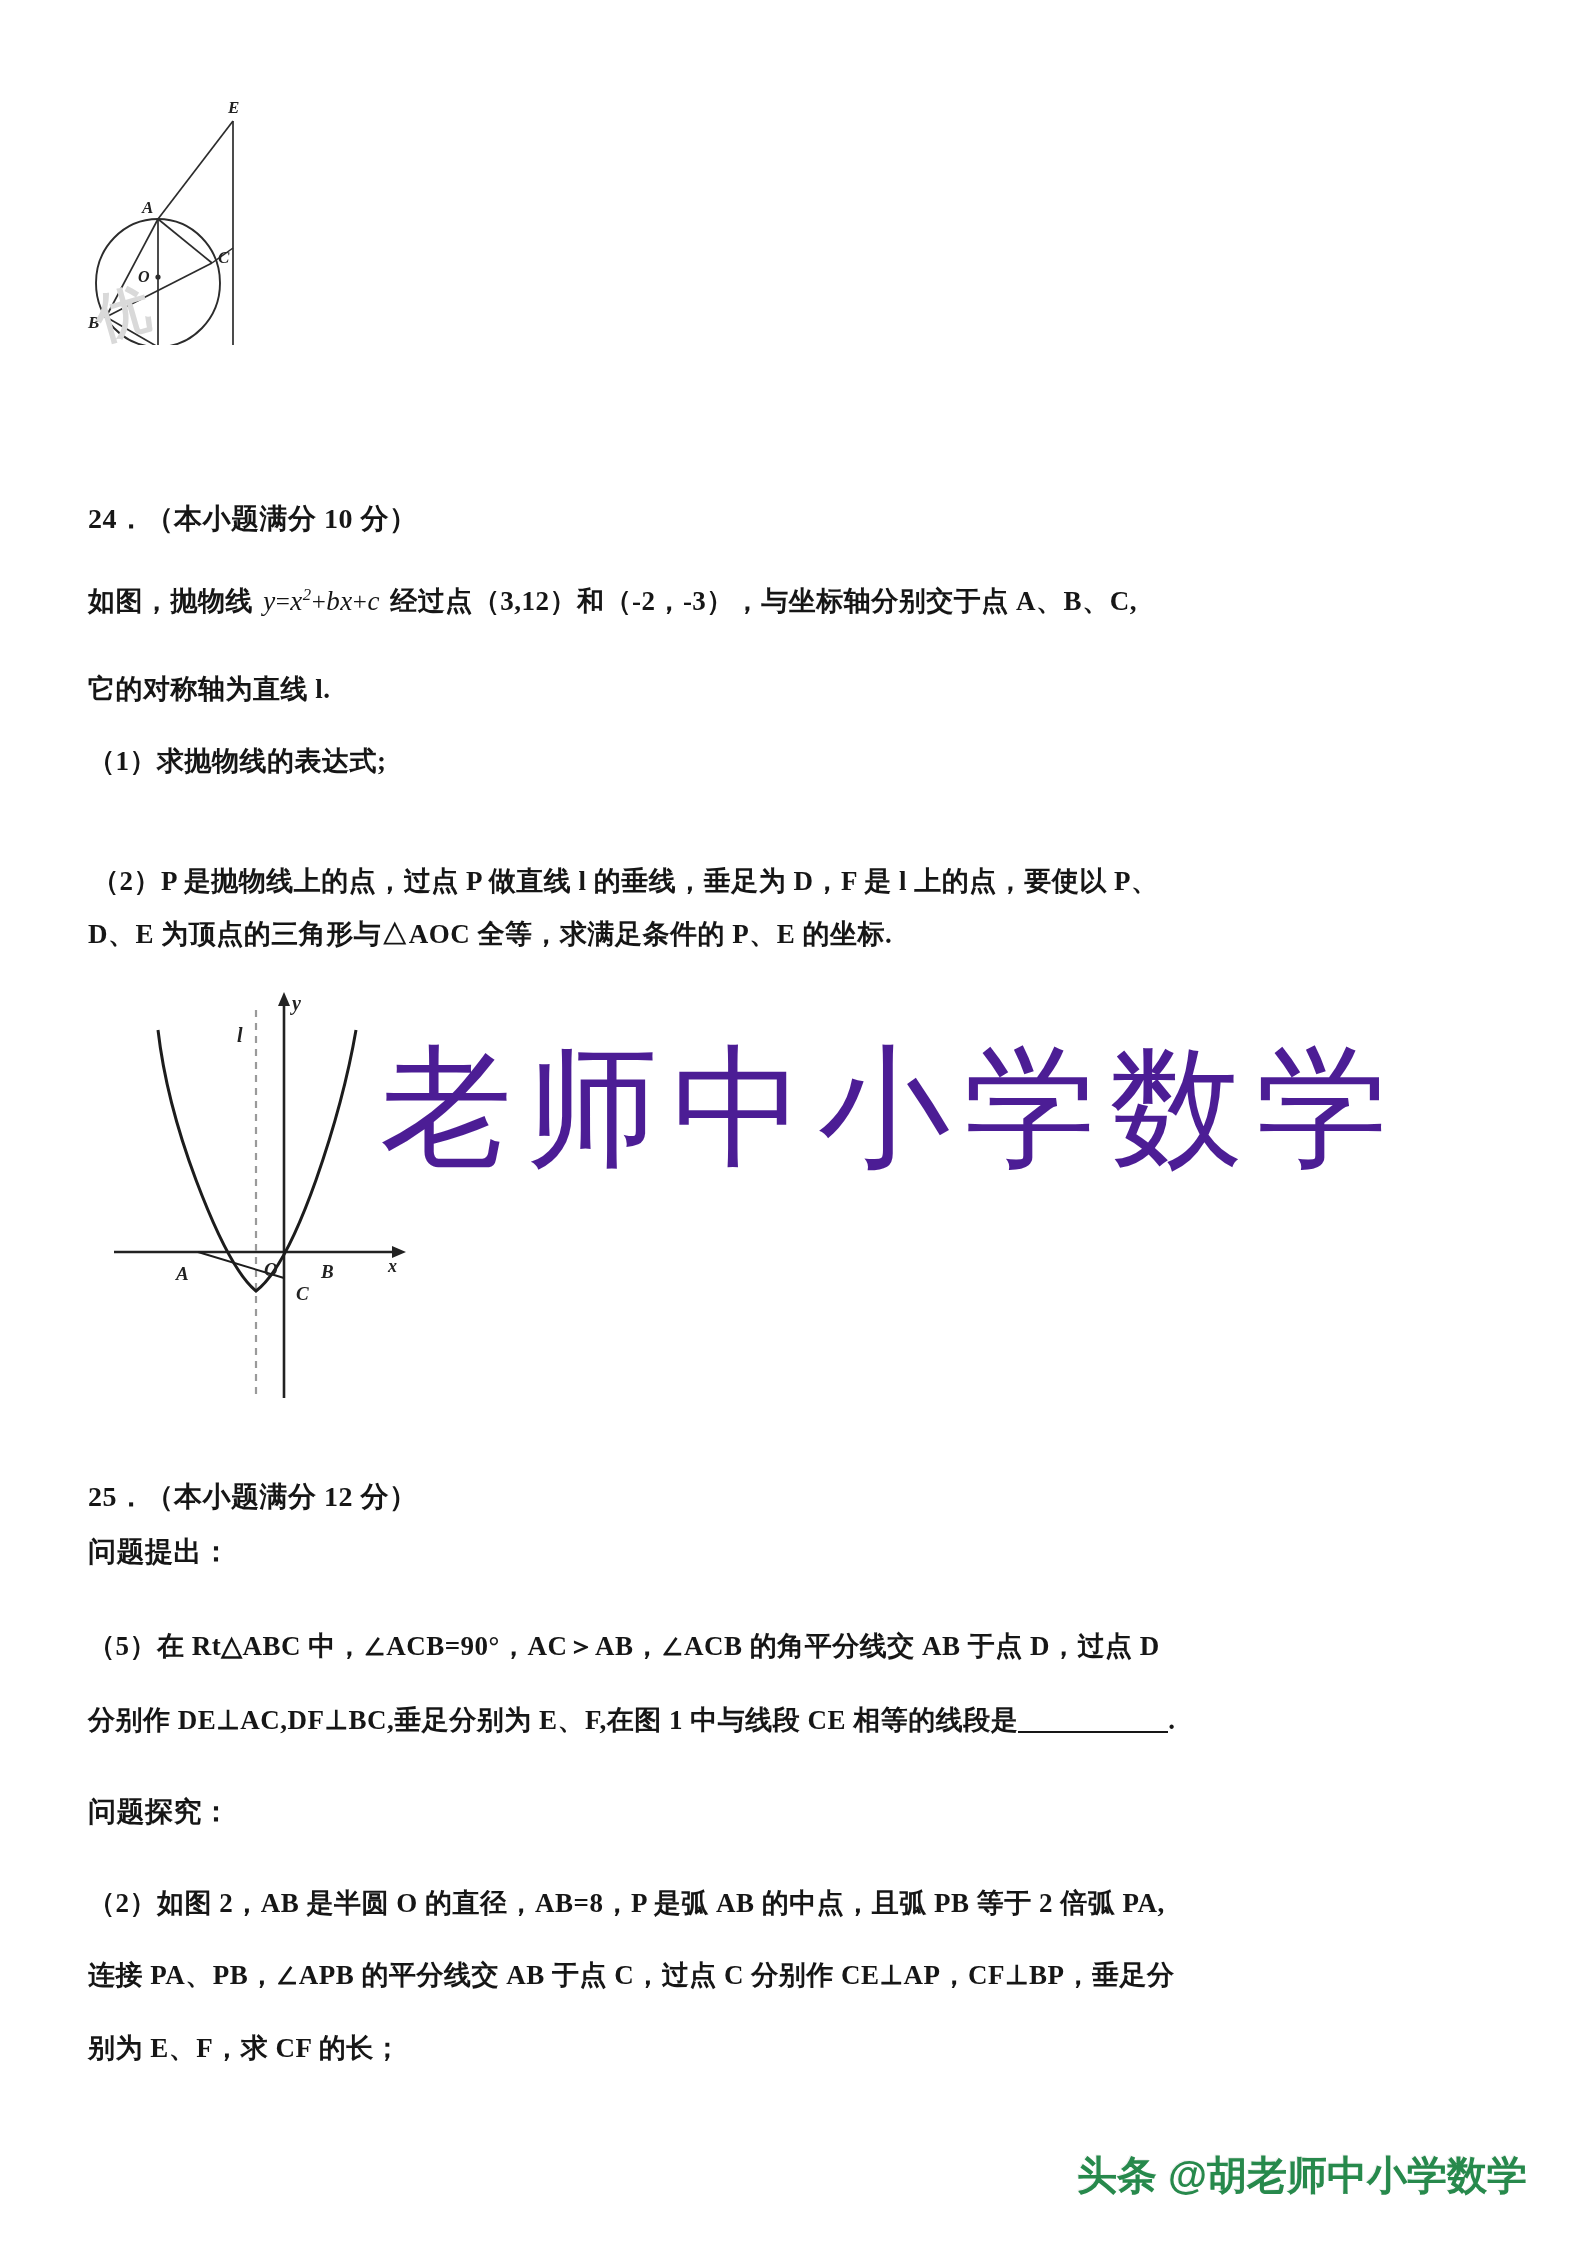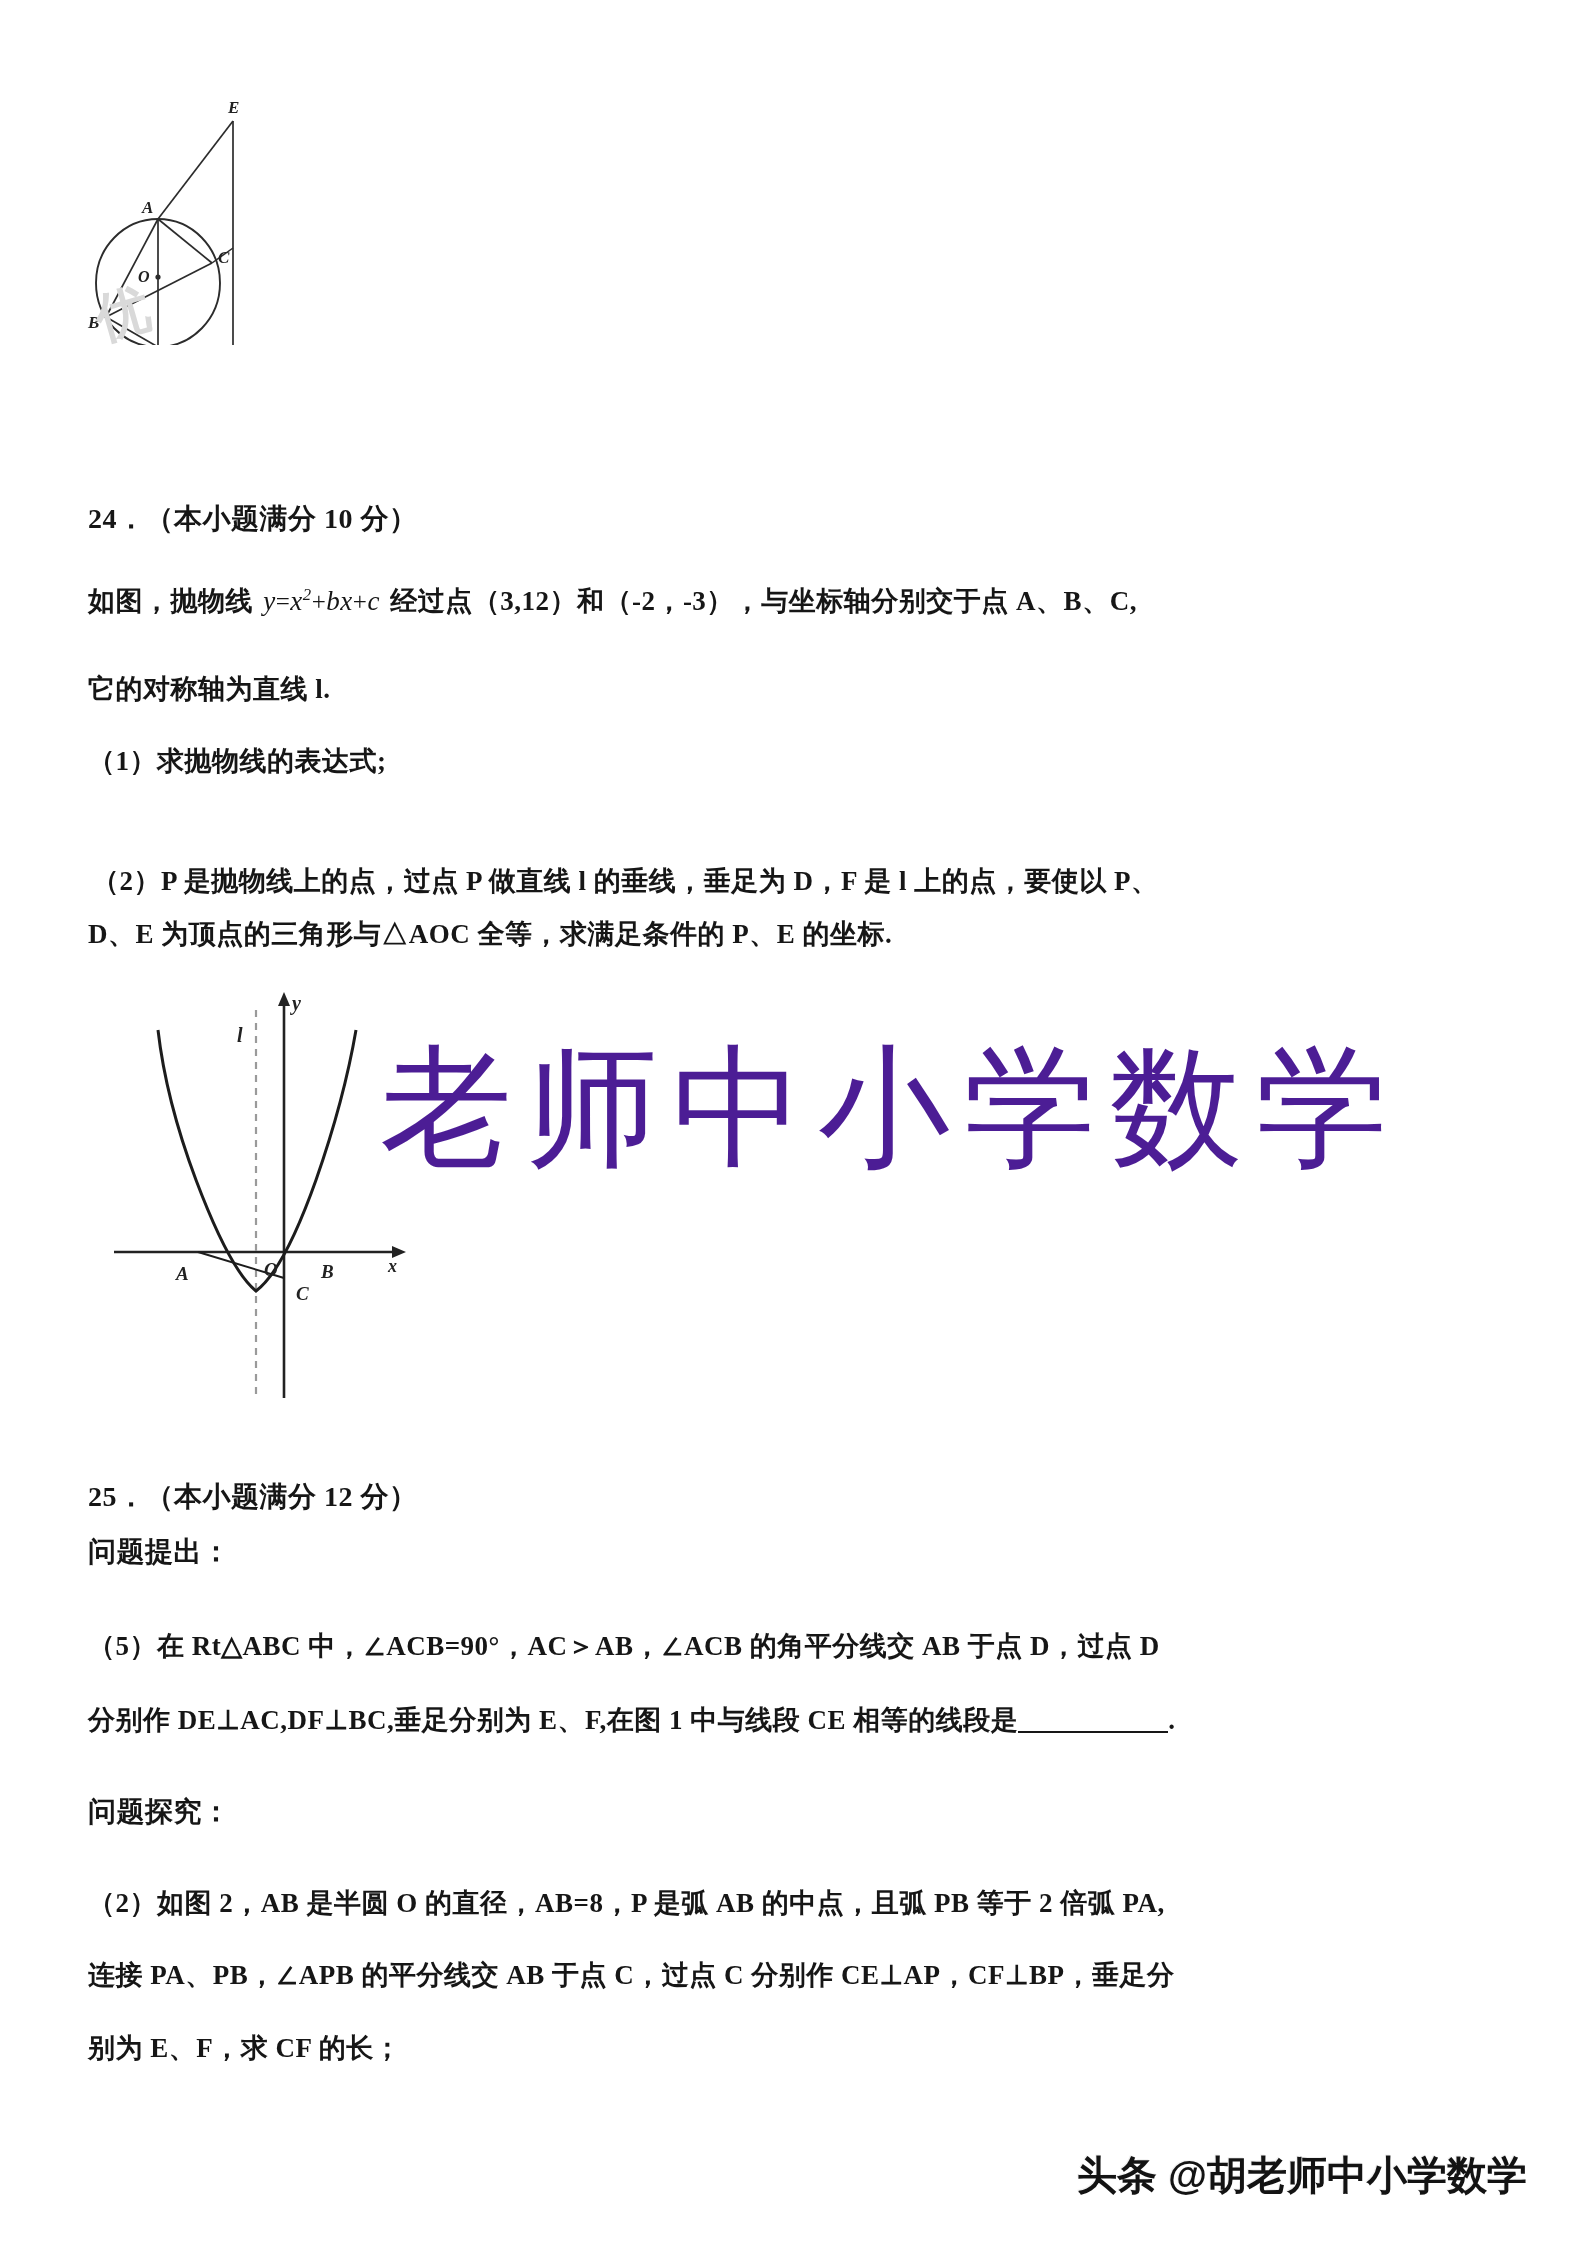--- a/index.html
+++ b/index.html
@@ -94,21 +94,21 @@
     white-space: nowrap;
     user-select: none;
   }
   .footer-wm {
     position: absolute;
     right: 60px;
     bottom: 42px;
     font-family: "Liberation Sans", sans-serif;
     font-size: 40px;
     font-weight: 700;
-    color: #000000;
+    color: #15803d;
     white-space: nowrap;
     text-shadow: 2px 2px 0 #ffffff, -1px -1px 0 #f0f0f0;
     opacity: 0.92;
   }
   svg { display:block; }
   .ftxt { font-family: "Liberation Serif", serif; font-style: italic; font-weight: 700; fill: #222; }
 </style>
 </head>
 <body>
 

